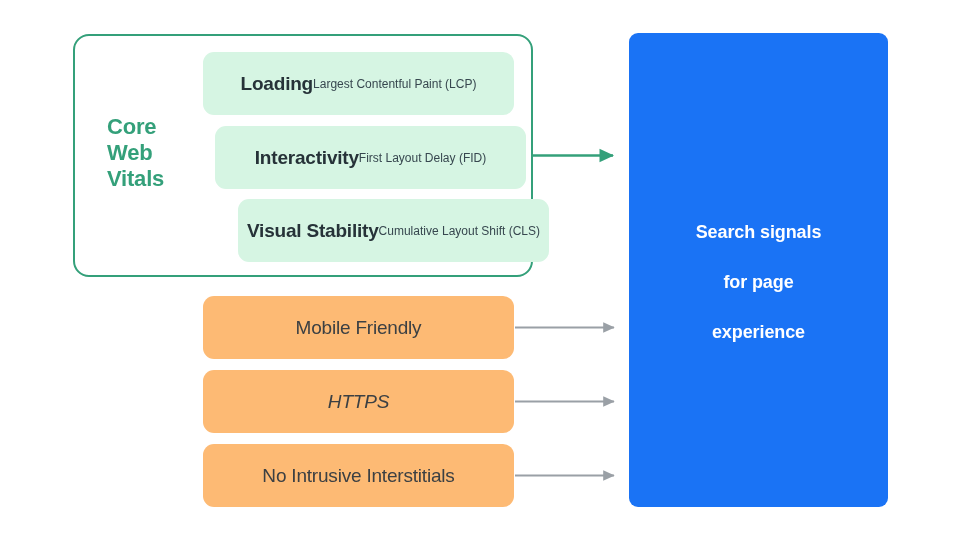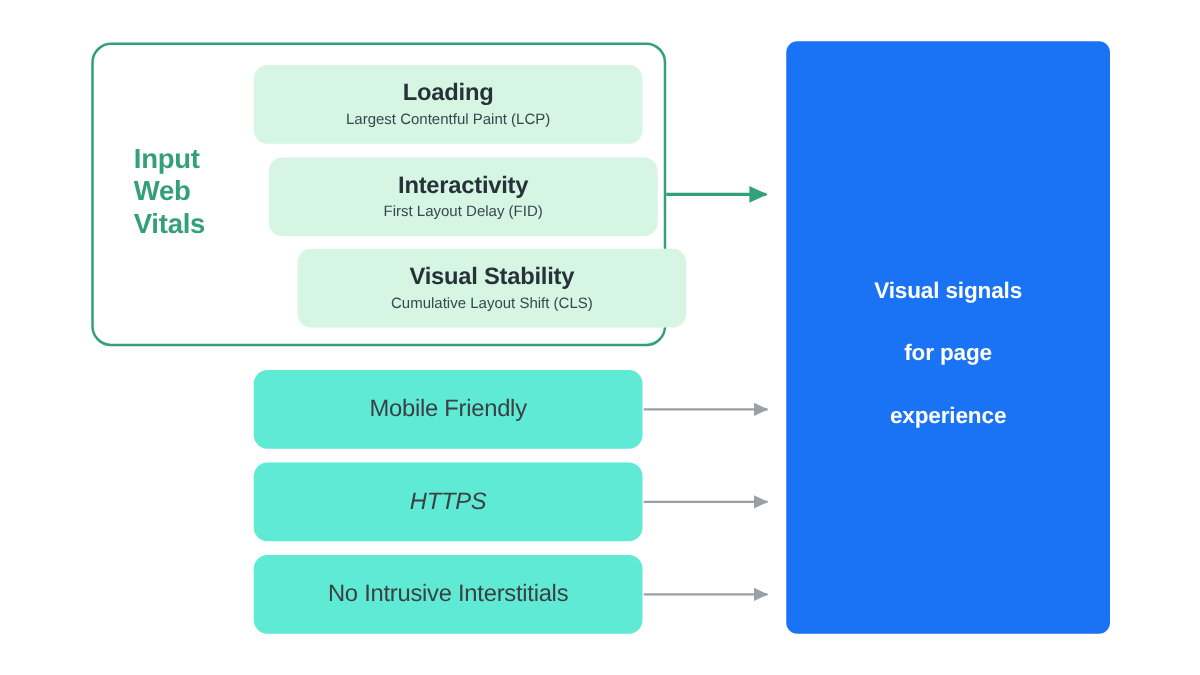--- a/index.html
+++ b/index.html
@@ -47,21 +47,21 @@
   
   .vital-card {
     position: absolute;
     left: 203px;
     width: 311px;
     height: 63px;
     box-sizing: border-box;
     background: #D6F5E3;
     border-radius: 11px;
     display: flex;
-    flex-direction: column;
+    flex-direction: row;
     align-items: center;
     justify-content: center;
   }
   .vital-card.v0 { top: 52px; }
   .vital-card.v1 { top: 126px; margin-left: 12px; }
   .vital-card.v2 { top: 199px; margin-left: 35px; }
 
   .vital-title {
     color: #263238;
     font-size: 19px;
@@ -77,21 +77,21 @@
     margin-top: 1px;
   }
 
   
   .gray-card {
     position: absolute;
     left: 203px;
     width: 311px;
     height: 63px;
     box-sizing: border-box;
-    background: #5eead4;
+    background: #fdba74;
     border-radius: 11px;
     display: flex;
     align-items: center;
     justify-content: center;
   }
   .gray-card.g0 { top: 296px; }
   .gray-card.g1 { top: 370px; font-style: italic; }
   .gray-card.g2 { top: 444px; }
 
   .gray-label {
@@ -137,21 +137,21 @@
   }
 </style>
 </head>
 <body>
 
 <div id="canvas">
 
   <div class="cwv-container"></div>
 
   <div class="cwv-label">
-    <div>Input</div>
+    <div>Core</div>
     <div>Web</div>
     <div>Vitals</div>
   </div>
 
   <div class="vital-card v0">
     <div class="vital-title">Loading</div>
     <div class="vital-sub">Largest Contentful Paint (LCP)</div>
   </div>
 
   <div class="vital-card v1">
@@ -169,21 +169,21 @@
   </div>
   <div class="gray-card g1">
     <div class="gray-label">HTTPS</div>
   </div>
   <div class="gray-card g2">
     <div class="gray-label">No Intrusive Interstitials</div>
   </div>
 
   <div class="blue-box">
     <div class="blue-text">
-      <span>Visual signals</span><br>
+      <span>Search signals</span><br>
       <span>for page</span><br>
       <span>experience</span>
     </div>
   </div>
 
   <svg class="arrow-svg" viewBox="0 0 960 540">
     <defs>
       <marker id="head-green" markerWidth="6" markerHeight="6" refX="5.2" refY="3" orient="auto" markerUnits="strokeWidth">
         <path d="M0,0.4 L5.6,3 L0,5.6 z" fill="#34A07A"></path>
       </marker>

